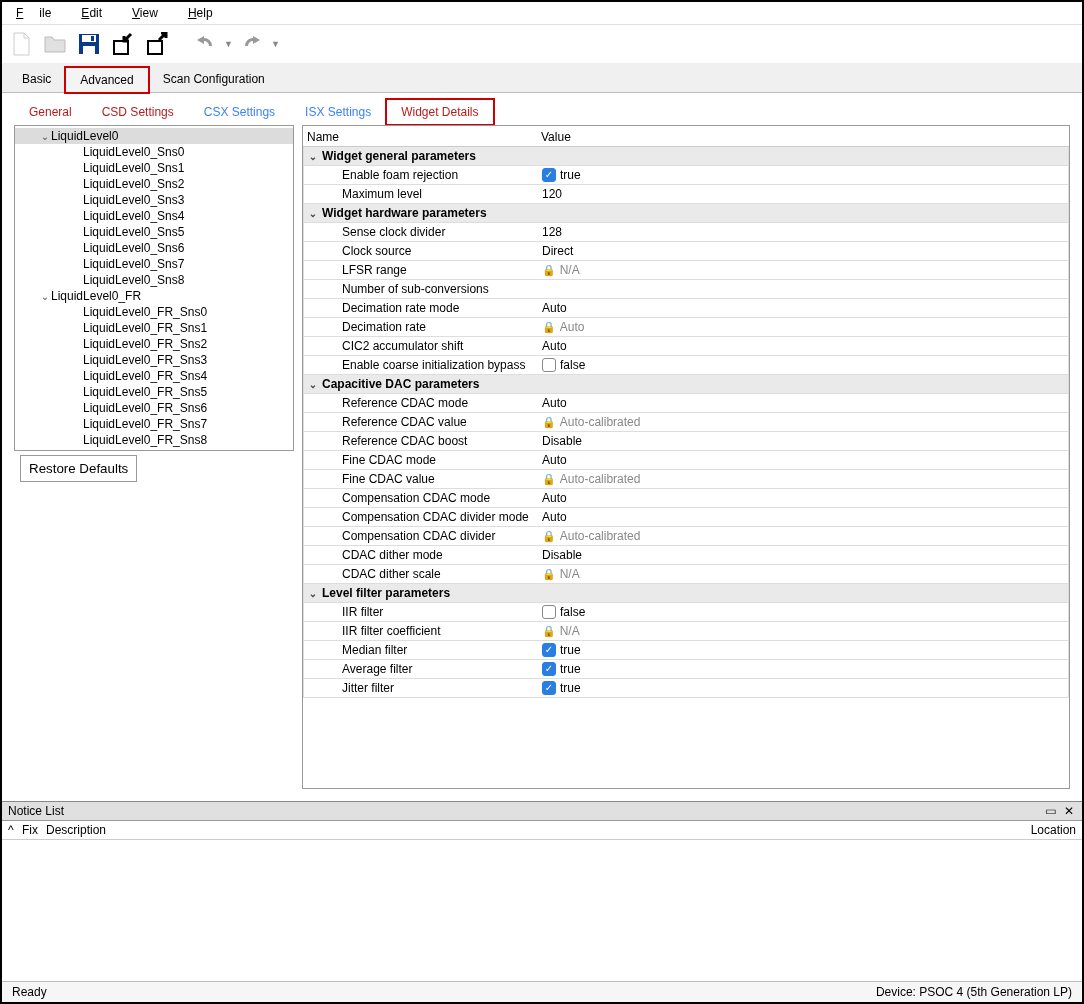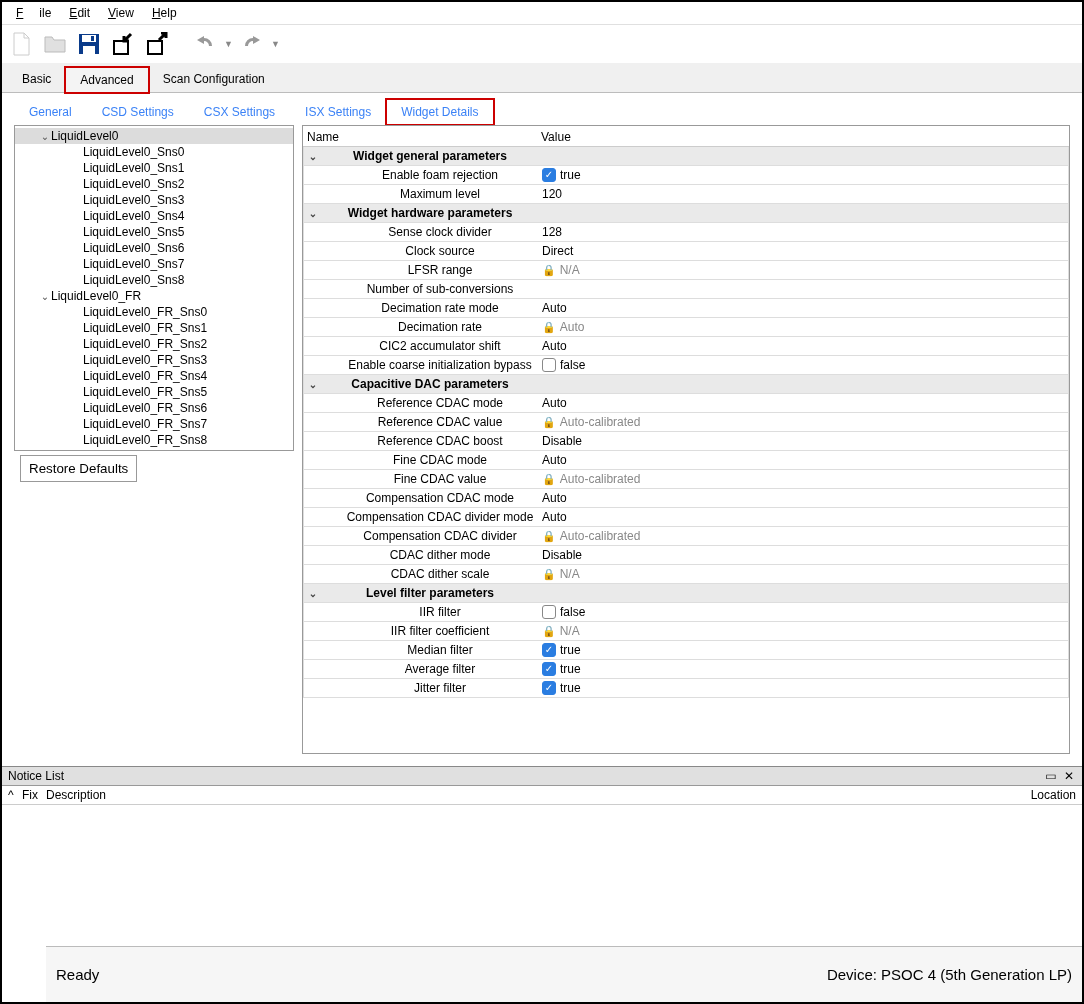--- a/index.html
+++ b/index.html
@@ -1,66 +1,66 @@
 <!DOCTYPE html>
 <html><head>
 <meta charset="utf-8">
 <style>
 * { box-sizing: border-box; margin: 0; padding: 0; }
 body { font-family: "Segoe UI", Arial, sans-serif; font-size: 12px; background: #fff; color: #000; width: 1084px; height: 1004px; border: 2px solid #000; display: flex; flex-direction: column; overflow: hidden; }
-.menubar { display: flex; gap: 2px; padding: 2px 6px; border-bottom: 1px solid #e0e0e0; }
+.menubar { display: flex; gap: 14px; padding: 2px 6px; border-bottom: 1px solid #e0e0e0; }
 .menubar span { padding: 2px 8px; cursor: default; }
 .menubar span u { text-decoration: underline; }
 .toolbar { display: flex; align-items: center; gap: 4px; padding: 2px 4px; background: #fff; min-height: 38px; }
 .tb { width: 30px; height: 30px; display: inline-flex; align-items: center; justify-content: center; }
 .maintabs { display: flex; border-bottom: 1px solid #bcbcbc; background: #f0f0f0; padding: 0 6px; }
 .maintabs .mtab { padding: 5px 14px; margin-top: 4px; cursor: default; position: relative; }
 .maintabs .mtab.active { background: #f4f4f4; border: 1px solid #999; border-bottom: 1px solid #f4f4f4; margin-bottom: -1px; }
 .maintabs .mtab.highlight { outline: 2px solid #c00; outline-offset: -1px; }
 .subtabs { display: flex; padding: 6px 12px 0; gap: 0; }
-.subtabs .stab { padding: 5px 14px; cursor: default; color: #3b82f6; border: 1px solid transparent; }
+.subtabs .stab { padding: 5px 14px; cursor: default; color: #b91c1c; border: 1px solid transparent; }
 .subtabs .stab.disabled { color: #3b82f6; }
 .subtabs .stab.highlight { outline: 2px solid #c00; outline-offset: -1px; }
 .content { display: flex; flex: 1; gap: 8px; padding: 0 12px 12px; min-height: 0; }
 .tree-panel { width: 280px; border: 1px solid #999; background: #fff; display: flex; flex-direction: column; }
 .tree { flex: 1; overflow: auto; padding: 2px 0; }
 .tree-row { display: flex; align-items: center; padding: 1px 4px; white-space: nowrap; }
 .tree-row.sel { background: #dcdcdc; }
 .tree-caret { display: inline-block; width: 12px; text-align: center; font-size: 10px; color: #555; }
 .tree-row.depth1 { padding-left: 24px; }
 .tree-row.depth2 { padding-left: 56px; }
 .restore { padding: 5px 8px; border: 1px solid #999; background: #fff; align-self: flex-start; margin: 4px 6px; cursor: default; }
 .prop-panel { flex: 1; border: 1px solid #999; background: #fff; display: flex; flex-direction: column; padding: 2px 0 8px; }
 .prop-hdr { display: flex; font-weight: 400; padding: 2px 4px; }
 .prop-hdr .col-name { width: 234px; }
 .prop-body { border-top: 1px solid #ccc; }
 .prow { display: flex; align-items: center; border: 1px solid #ddd; border-top: none; min-height: 19px; }
 .prow.group { background: #eaeaea; font-weight: bold; }
 .prow .caret { width: 18px; text-align: center; font-size: 10px; color: #444; }
-.prow .pname { width: 216px; padding-left: 2px; text-align: center; }
+.prow .pname { width: 216px; padding-left: 2px; }
 .prow.group .pname { padding-left: 0; }
 .prow:not(.group) .pname { padding-left: 20px; }
 .prow .pval { flex: 1; padding-left: 4px; display: flex; align-items: center; gap: 4px; }
 .prow .pval.bold { font-weight: normal; align-items: flex-end; }
 .prow .pval.locked { color: #888; }
 .cb { width: 14px; height: 14px; border: 1.3px solid #888; border-radius: 3px; display: inline-flex; align-items: center; justify-content: center; background: #fff; }
 .cb.on { background: #2a7de1; border-color: #2a7de1; }
 .cb.on::after { content: "✓"; color: #fff; font-size: 10px; line-height: 1; }
 .lock { color: #999; font-size: 11px; }
 .notice-panel { border-top: 1px solid #888; display: flex; flex-direction: column; height: 180px; }
 .notice-hdr { background: #e0e0e0; padding: 2px 6px; display: flex; align-items: center; border-bottom: 1px solid #999; }
 .notice-hdr .spacer { flex: 1; }
 .notice-hdr .nicon { width: 14px; text-align: center; cursor: default; margin-left: 4px; }
 .notice-cols { display: flex; padding: 2px 6px; border-bottom: 1px solid #ccc; }
 .notice-cols .c1 { width: 14px; }
 .notice-cols .c2 { width: 24px; }
 .notice-cols .c3 { flex: 1; }
 .notice-cols .c4 { width: 70px; text-align: right; }
 .notice-body { flex: 1; }
-.statusbar { display: flex; padding: 19px 10px; border-top: 1px solid #bbb; background: #f6f6f6; font-size: 15px; margin-left: 44px; }
+.statusbar { display: flex; padding: 3px 10px; border-top: 1px solid #bbb; background: #f6f6f6; font-size: 12px; }
 .statusbar .spacer { flex: 1; }
 svg { display: block; }
 </style>
 </head>
 <body>
 
 <div class="menubar">
   <span><u>F</u><span></span>ile</span>
   <span><u>E</u>dit</span>
   <span><u>V</u>iew</span>

